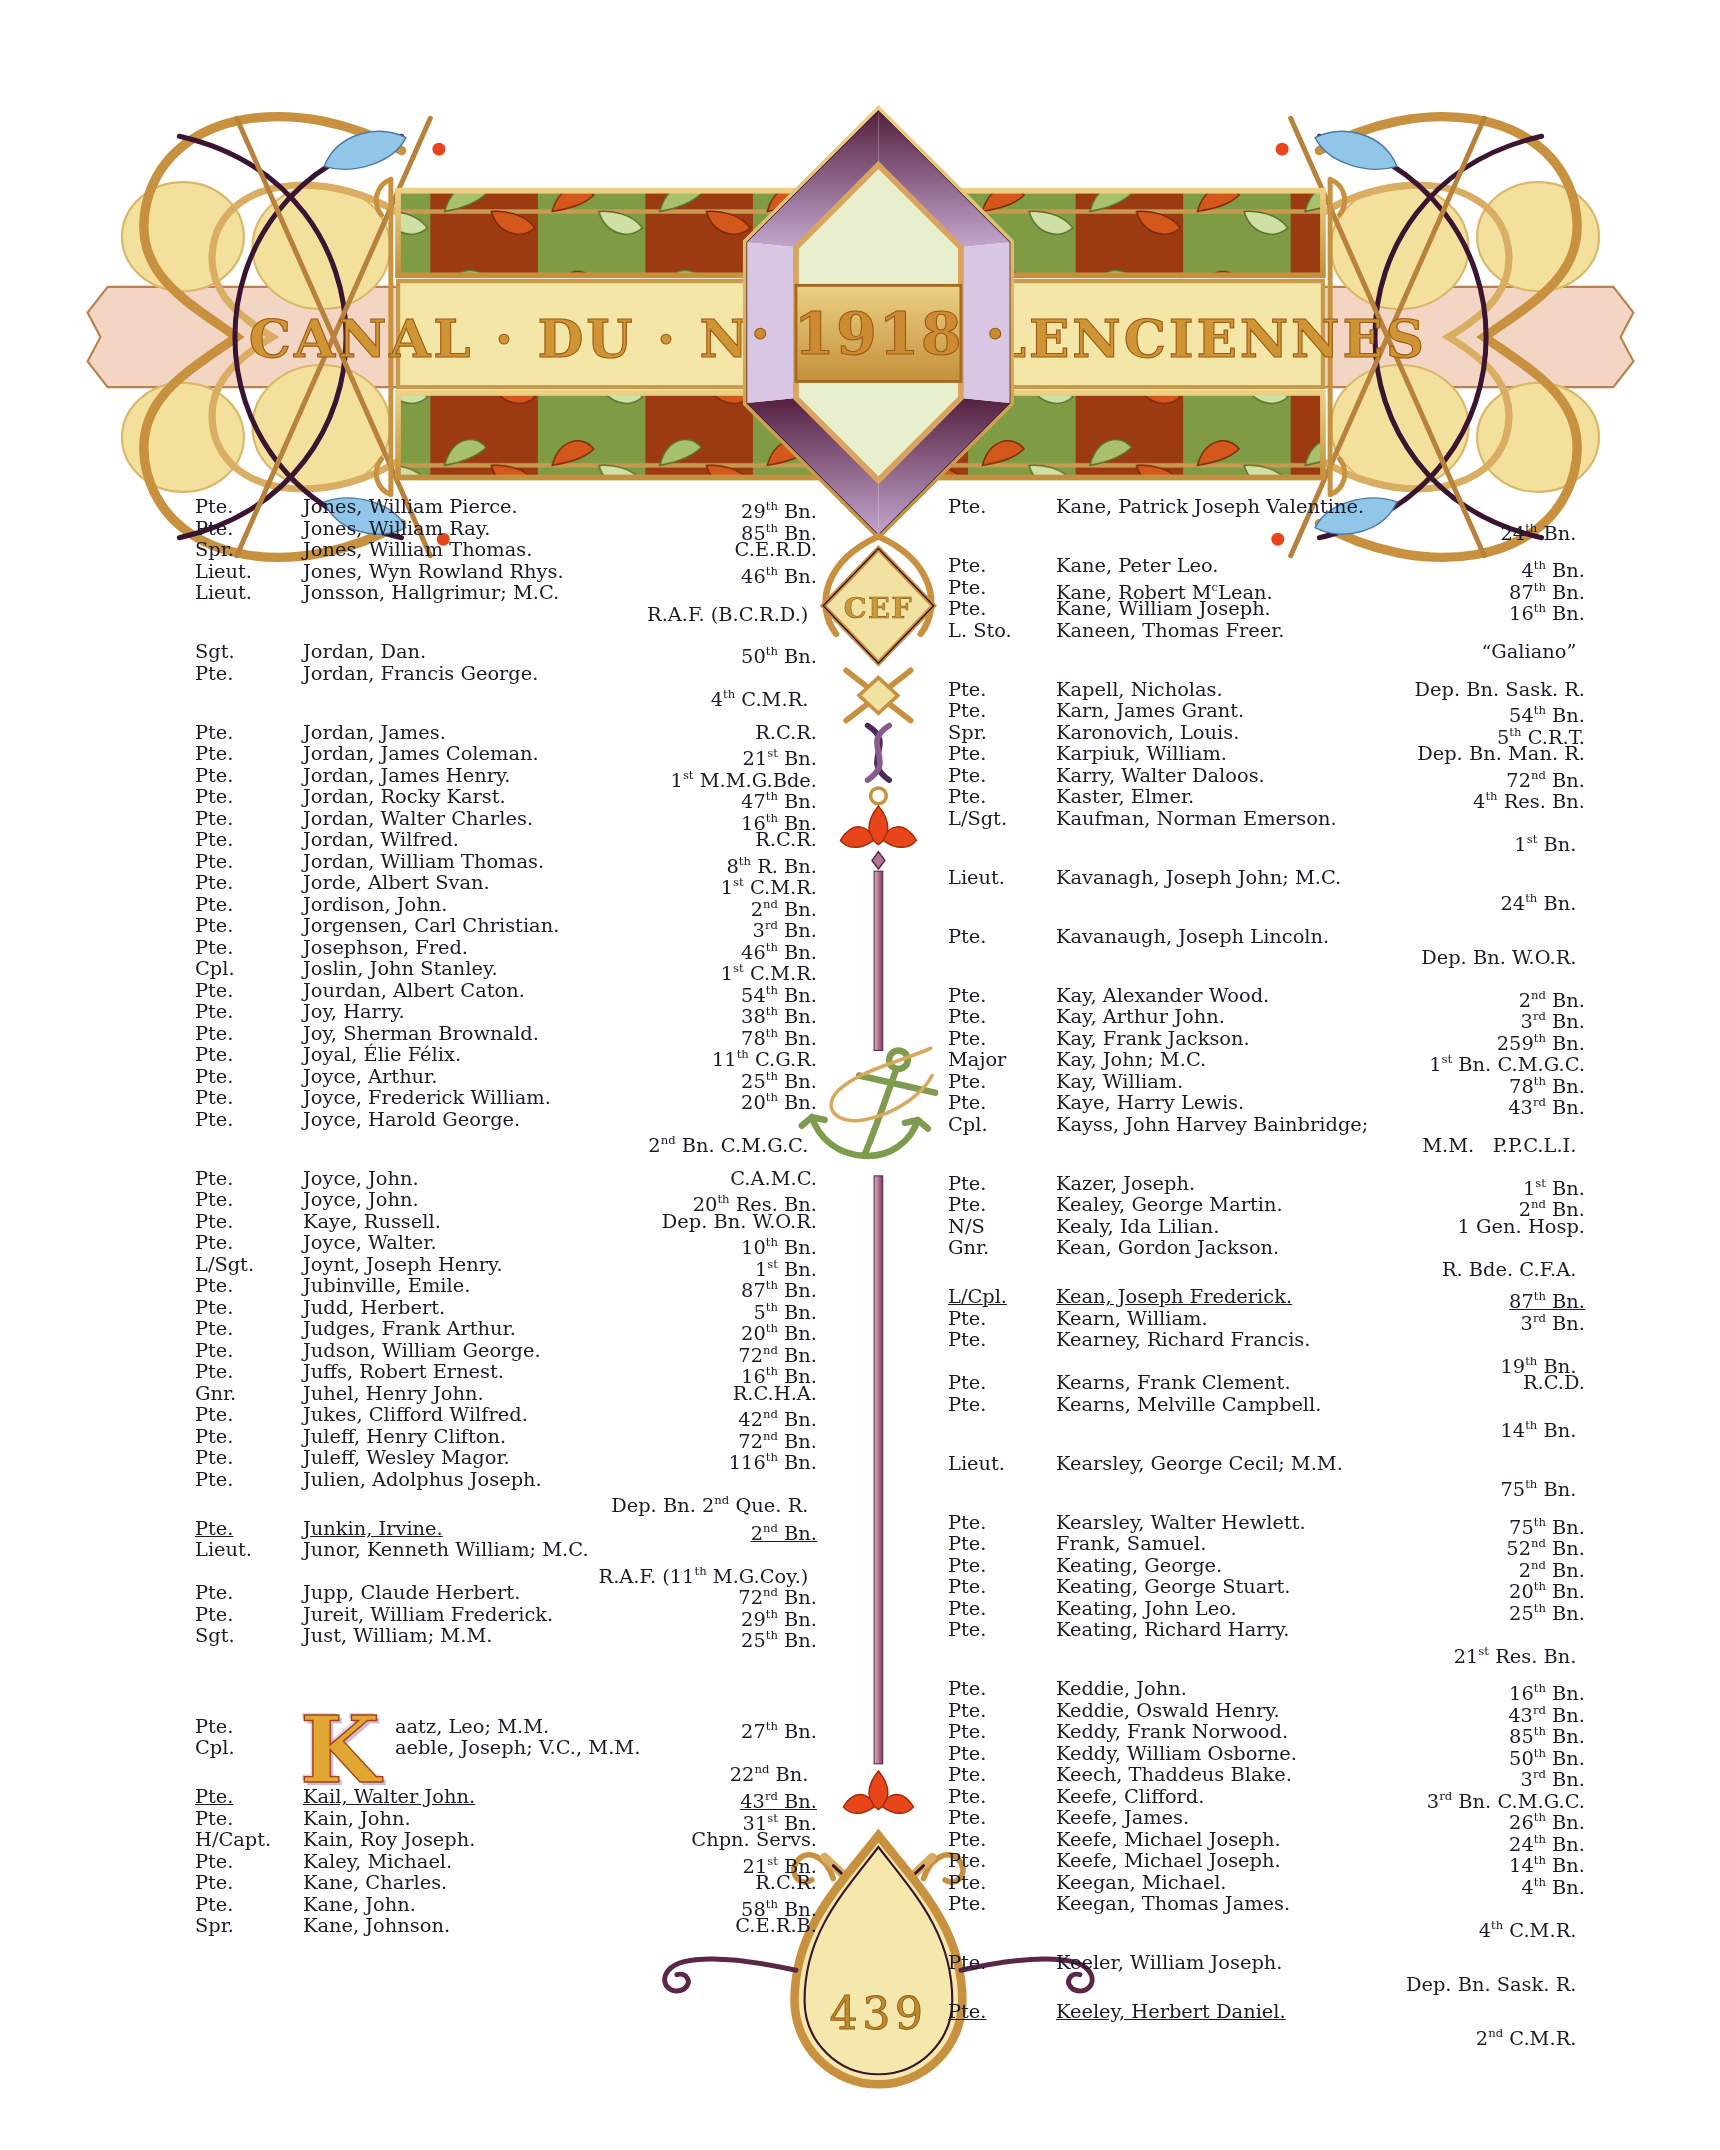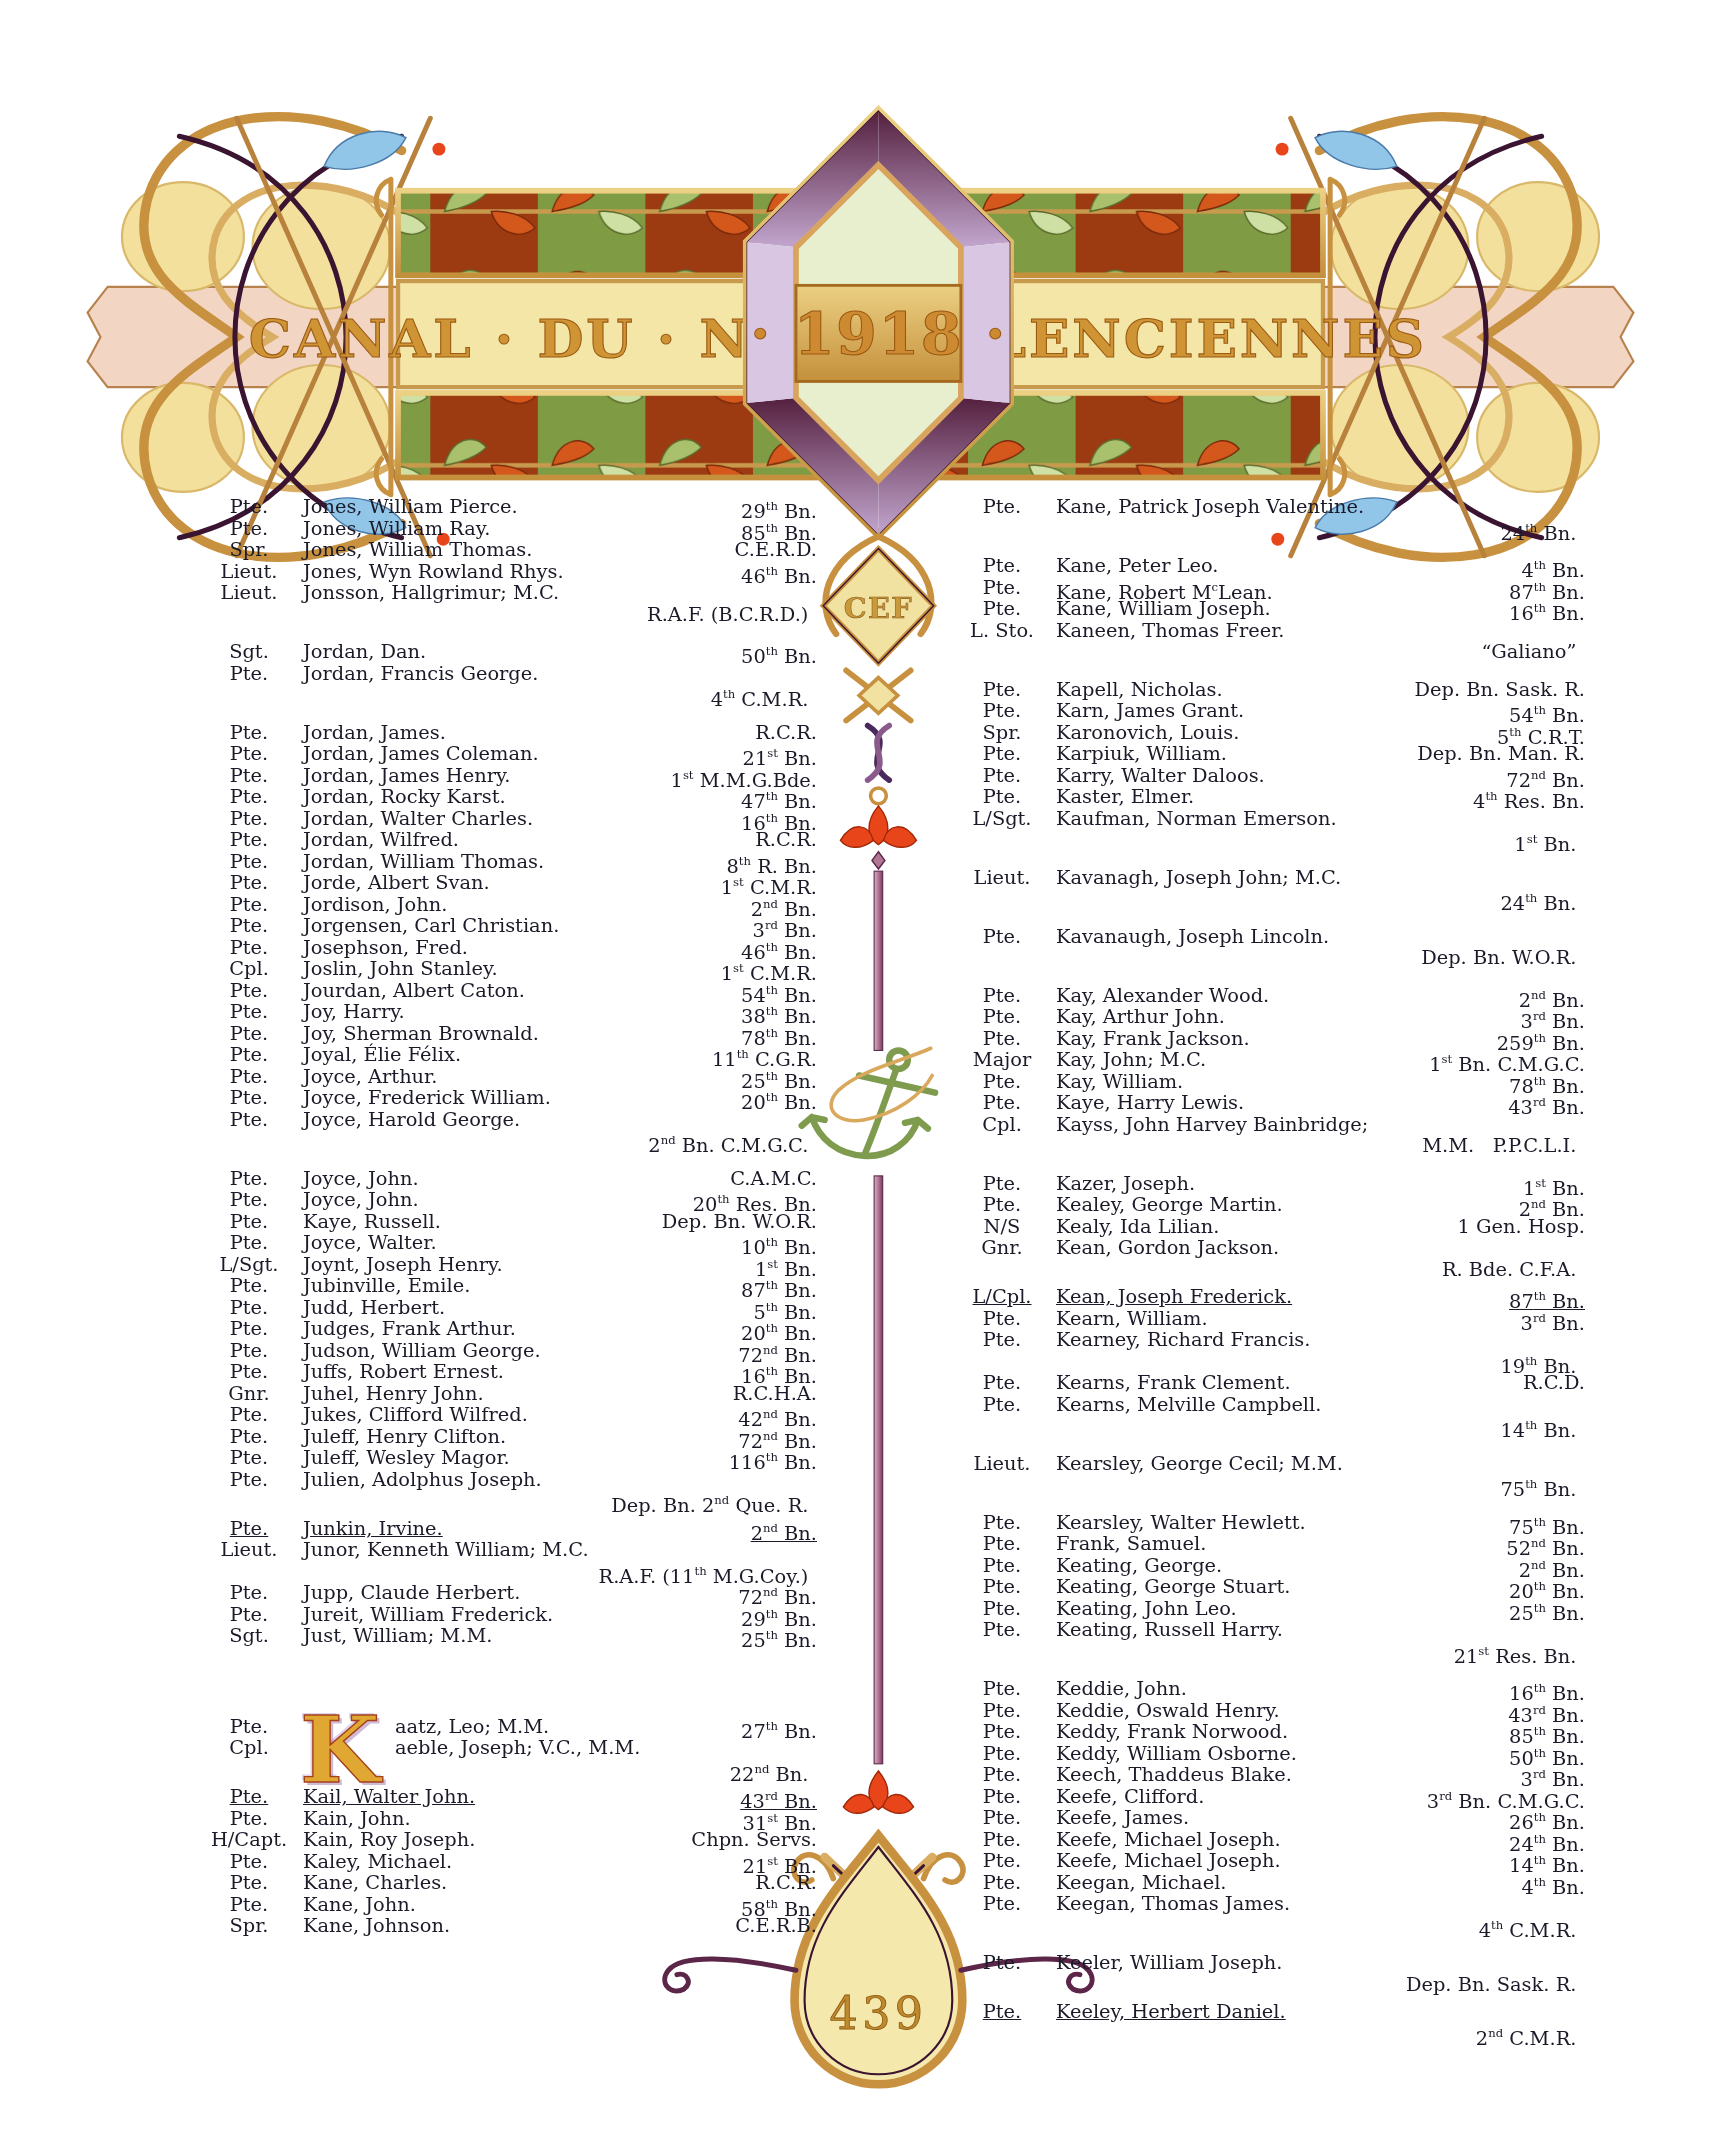--- a/index.html
+++ b/index.html
@@ -2,21 +2,21 @@
 <html style="font-size:11.5px"><head>
 <meta charset="utf-8">
 <style>
   html,body{margin:0;padding:0;}
   body{
     width:1721px;height:2151px;position:relative;background:#ffffff;
     font-family:"DejaVu Serif","Liberation Serif",serif;color:#1a1a28;
     overflow:hidden;
   }
   .ornament-layer{position:absolute;inset:0;pointer-events:none;}
-  .col{position:absolute;text-align:center;}
+  .col{position:absolute;}
   .col-left{left:195px;top:496px;width:622px;}
   .col-right{left:948px;top:496px;width:637px;}
   .row{display:flex;line-height:21.5px;height:21.5px;position:relative;white-space:nowrap;}
   .rank{display:inline-block;width:108px;flex:0 0 108px;}
   .name{white-space:nowrap;}
   .unit{margin-left:auto;padding-left:7.2px;white-space:nowrap;}
   .cont{justify-content:flex-end;padding-right:8.6px;}
   .unit2{white-space:pre;}
   .gap-n{margin-top:16px;}
   .gap-s{margin-top:6px;text-decoration:underline;}
@@ -644,21 +644,21 @@
       <span class="name">Keating, George Stuart.</span>
       <span class="unit">20<sup>th</sup> Bn.</span>
     </div>
     <div class="row">
       <span class="rank">Pte.</span>
       <span class="name">Keating, John Leo.</span>
       <span class="unit">25<sup>th</sup> Bn.</span>
     </div>
     <div class="row">
       <span class="rank">Pte.</span>
-      <span class="name">Keating, Russell Harry.</span>
+      <span class="name">Keating, Richard Harry.</span>
     </div>
     <div class="row cont">
       <span class="unit2">21<sup>st</sup> Res. Bn.</span>
     </div>
     <div class="row gap-n">
       <span class="rank">Pte.</span>
       <span class="name">Keddie, John.</span>
       <span class="unit">16<sup>th</sup> Bn.</span>
     </div>
     <div class="row">

